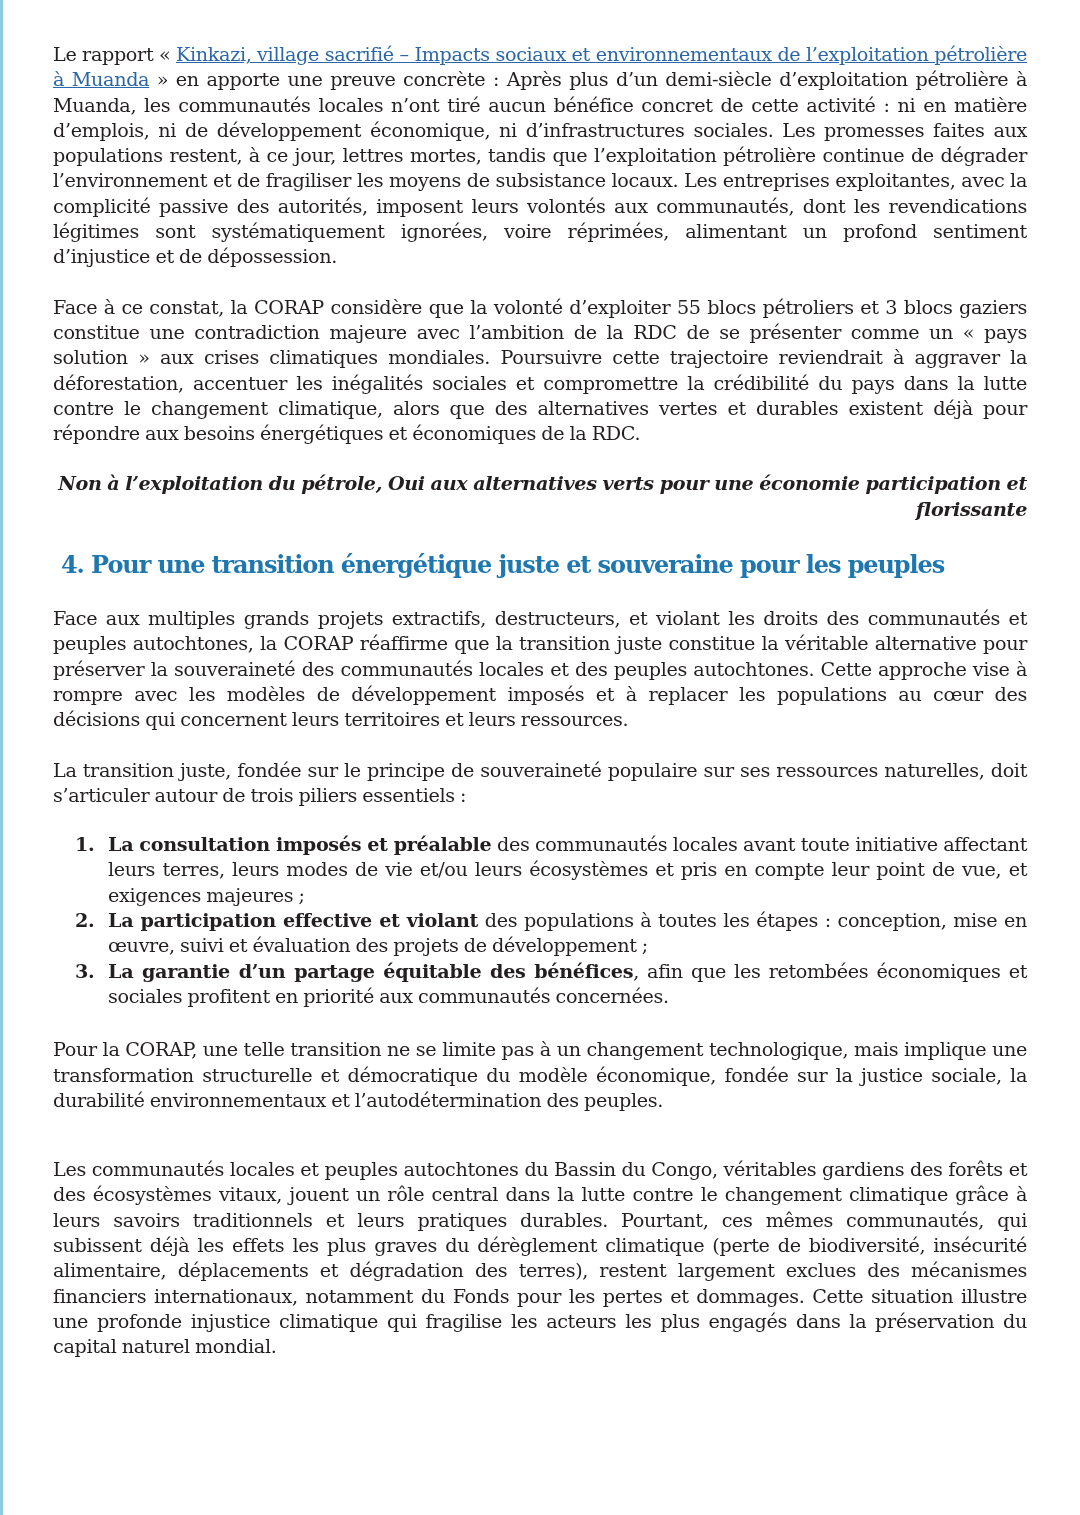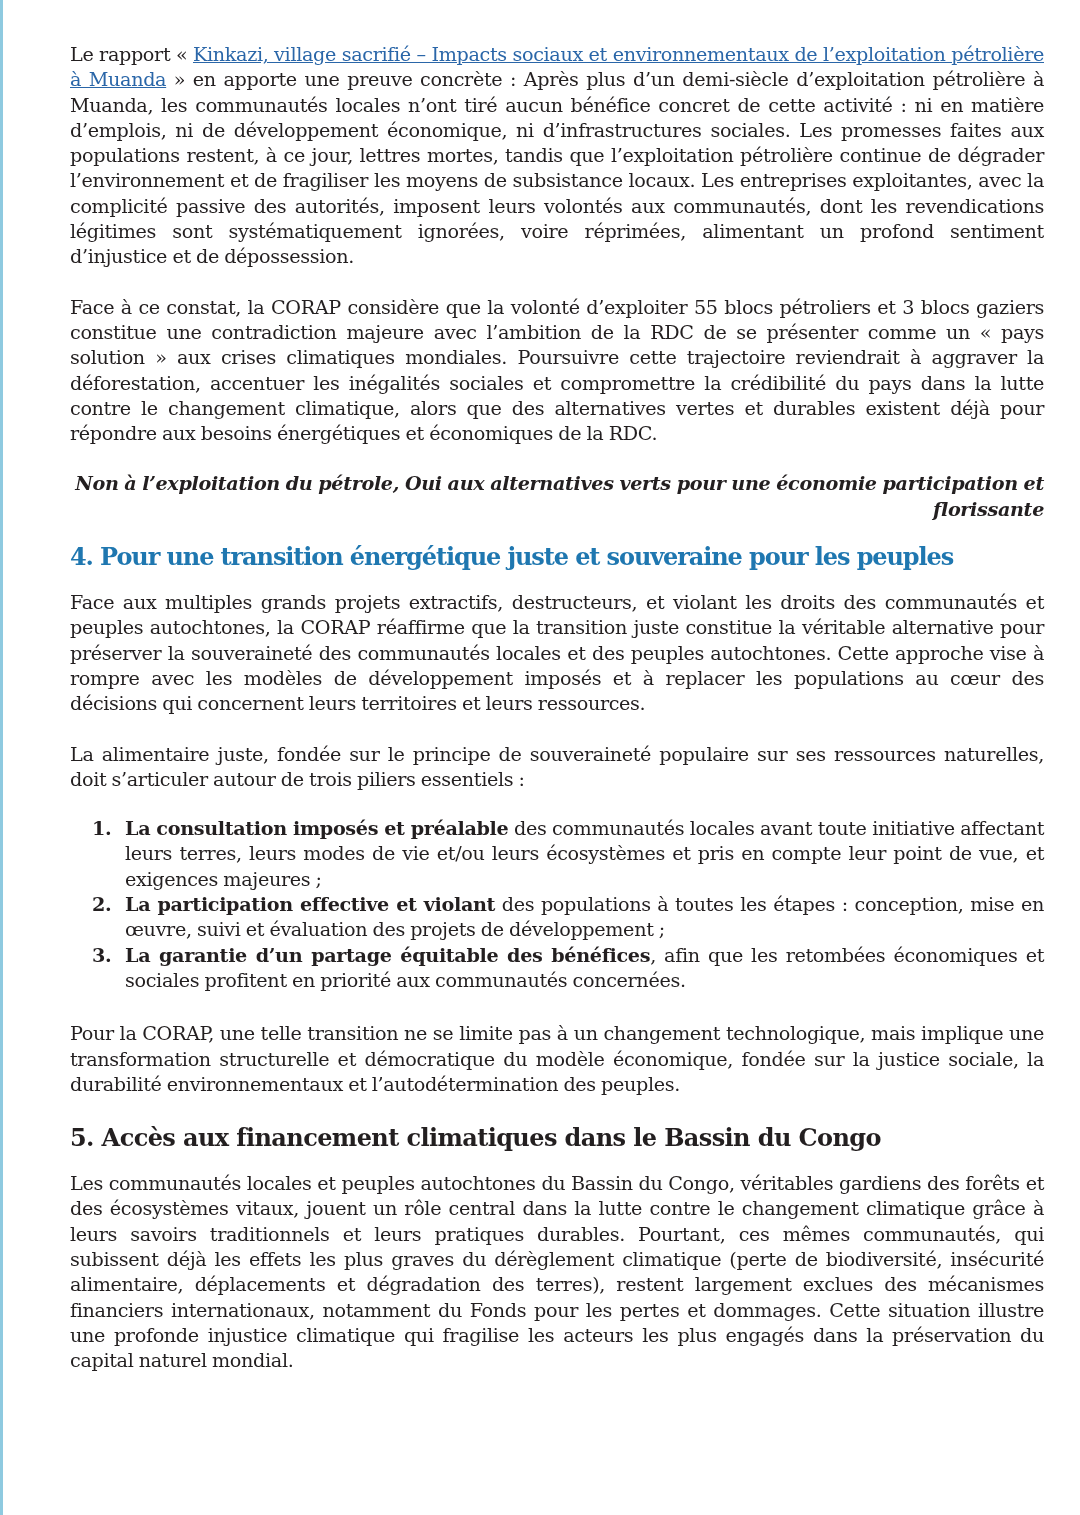--- a/index.html
+++ b/index.html
@@ -6,35 +6,35 @@
   body {
     width: 1080px; height: 1515px; position: relative; overflow: hidden;
     font-family: "DejaVu Serif", "Liberation Serif", serif;
     color: #231f20;
   }
   .left-bar {
     position: absolute; left: 0; top: 0; width: 3px; height: 1515px;
     background: #8ecae0;
   }
   .page {
-    position: absolute; left: 70px; top: 42px; width: 974px;
+    position: absolute; left: 53px; top: 42px; width: 974px;
   }
   p {
     margin: 0;
     font-size: 19.2px;
     line-height: 25.3px;
     text-align: justify;
     letter-spacing: -0.35px;
     word-spacing: -0.5px;
   }
   a.link { color: #2a66a8; text-decoration: underline; }
   .gap { height: 25px; }
   .slogan { font-weight: bold; font-style: italic; text-align: right; }
   h2 {
-    margin: 0; font-weight: bold; font-size: 24px; line-height: 30px;
+    margin: 8px; font-weight: bold; font-size: 24px; line-height: 30px;
     letter-spacing: -0.6px;
   }
   h2.blue { color: #1f77b0; letter-spacing: -1.1px; }
   h2.dark { color: #231f20; }
   ol { margin: 0; padding: 0; list-style: none; }
   ol li {
     position: relative; padding-left: 55px; margin-left: 0;
     font-size: 19.2px; line-height: 25.3px; letter-spacing: -0.35px; word-spacing: -0.5px;
     text-align: justify;
   }
@@ -61,21 +61,21 @@
   <div style="height:20px"></div>
 
   <h2 class="blue">4. Pour une transition énergétique juste et souveraine pour les peuples</h2>
 
   <div style="height:18px"></div>
 
   <p>Face aux multiples grands projets extractifs, destructeurs, et violant les droits des communautés et peuples autochtones, la CORAP réaffirme que la transition juste constitue la véritable alternative pour préserver la souveraineté des communautés locales et des peuples autochtones. Cette approche vise à rompre avec les modèles de développement imposés et à replacer les populations au cœur des décisions qui concernent leurs territoires et leurs ressources.</p>
 
   <div class="gap"></div>
 
-  <p>La alimentaire juste, fondée sur le principe de souveraineté populaire sur ses ressources naturelles, doit s’articuler autour de trois piliers essentiels :</p>
+  <p>La transition juste, fondée sur le principe de souveraineté populaire sur ses ressources naturelles, doit s’articuler autour de trois piliers essentiels :</p>
 
   <div style="height:24px"></div>
 
   <ol>
     <li>
       <span class="num">1.</span>
       <b>La consultation imposés et préalable</b><span> des communautés locales avant toute initiative affectant leurs terres, leurs modes de vie et/ou leurs écosystèmes et pris en compte leur point de vue, et exigences majeures ;</span>
     </li>
     <li>
       <span class="num">2.</span>
@@ -86,19 +86,18 @@
       <b>La garantie d’un partage équitable des bénéfices</b><span>, afin que les retombées économiques et sociales profitent en priorité aux communautés concernées.</span>
     </li>
   </ol>
 
   <div style="height:28px"></div>
 
   <p>Pour la CORAP, une telle transition ne se limite pas à un changement technologique, mais implique une transformation structurelle et démocratique du modèle économique, fondée sur la justice sociale, la durabilité environnementaux et l’autodétermination des peuples.</p>
 
   <div style="height:26px"></div>
 
-  <h2 class="dark">5. Accès aux financement climatiques dans le Bassin du Congo</h2>
 
   <div style="height:18px"></div>
 
   <p>Les communautés locales et peuples autochtones du Bassin du Congo, véritables gardiens des forêts et des écosystèmes vitaux, jouent un rôle central dans la lutte contre le changement climatique grâce à leurs savoirs traditionnels et leurs pratiques durables. Pourtant, ces mêmes communautés, qui subissent déjà les effets les plus graves du dérèglement climatique (perte de biodiversité, insécurité alimentaire, déplacements et dégradation des terres), restent largement exclues des mécanismes financiers internationaux, notamment du Fonds pour les pertes et dommages. Cette situation illustre une profonde injustice climatique qui fragilise les acteurs les plus engagés dans la préservation du capital naturel mondial.</p>
 
 </div>
 
 </body></html>

